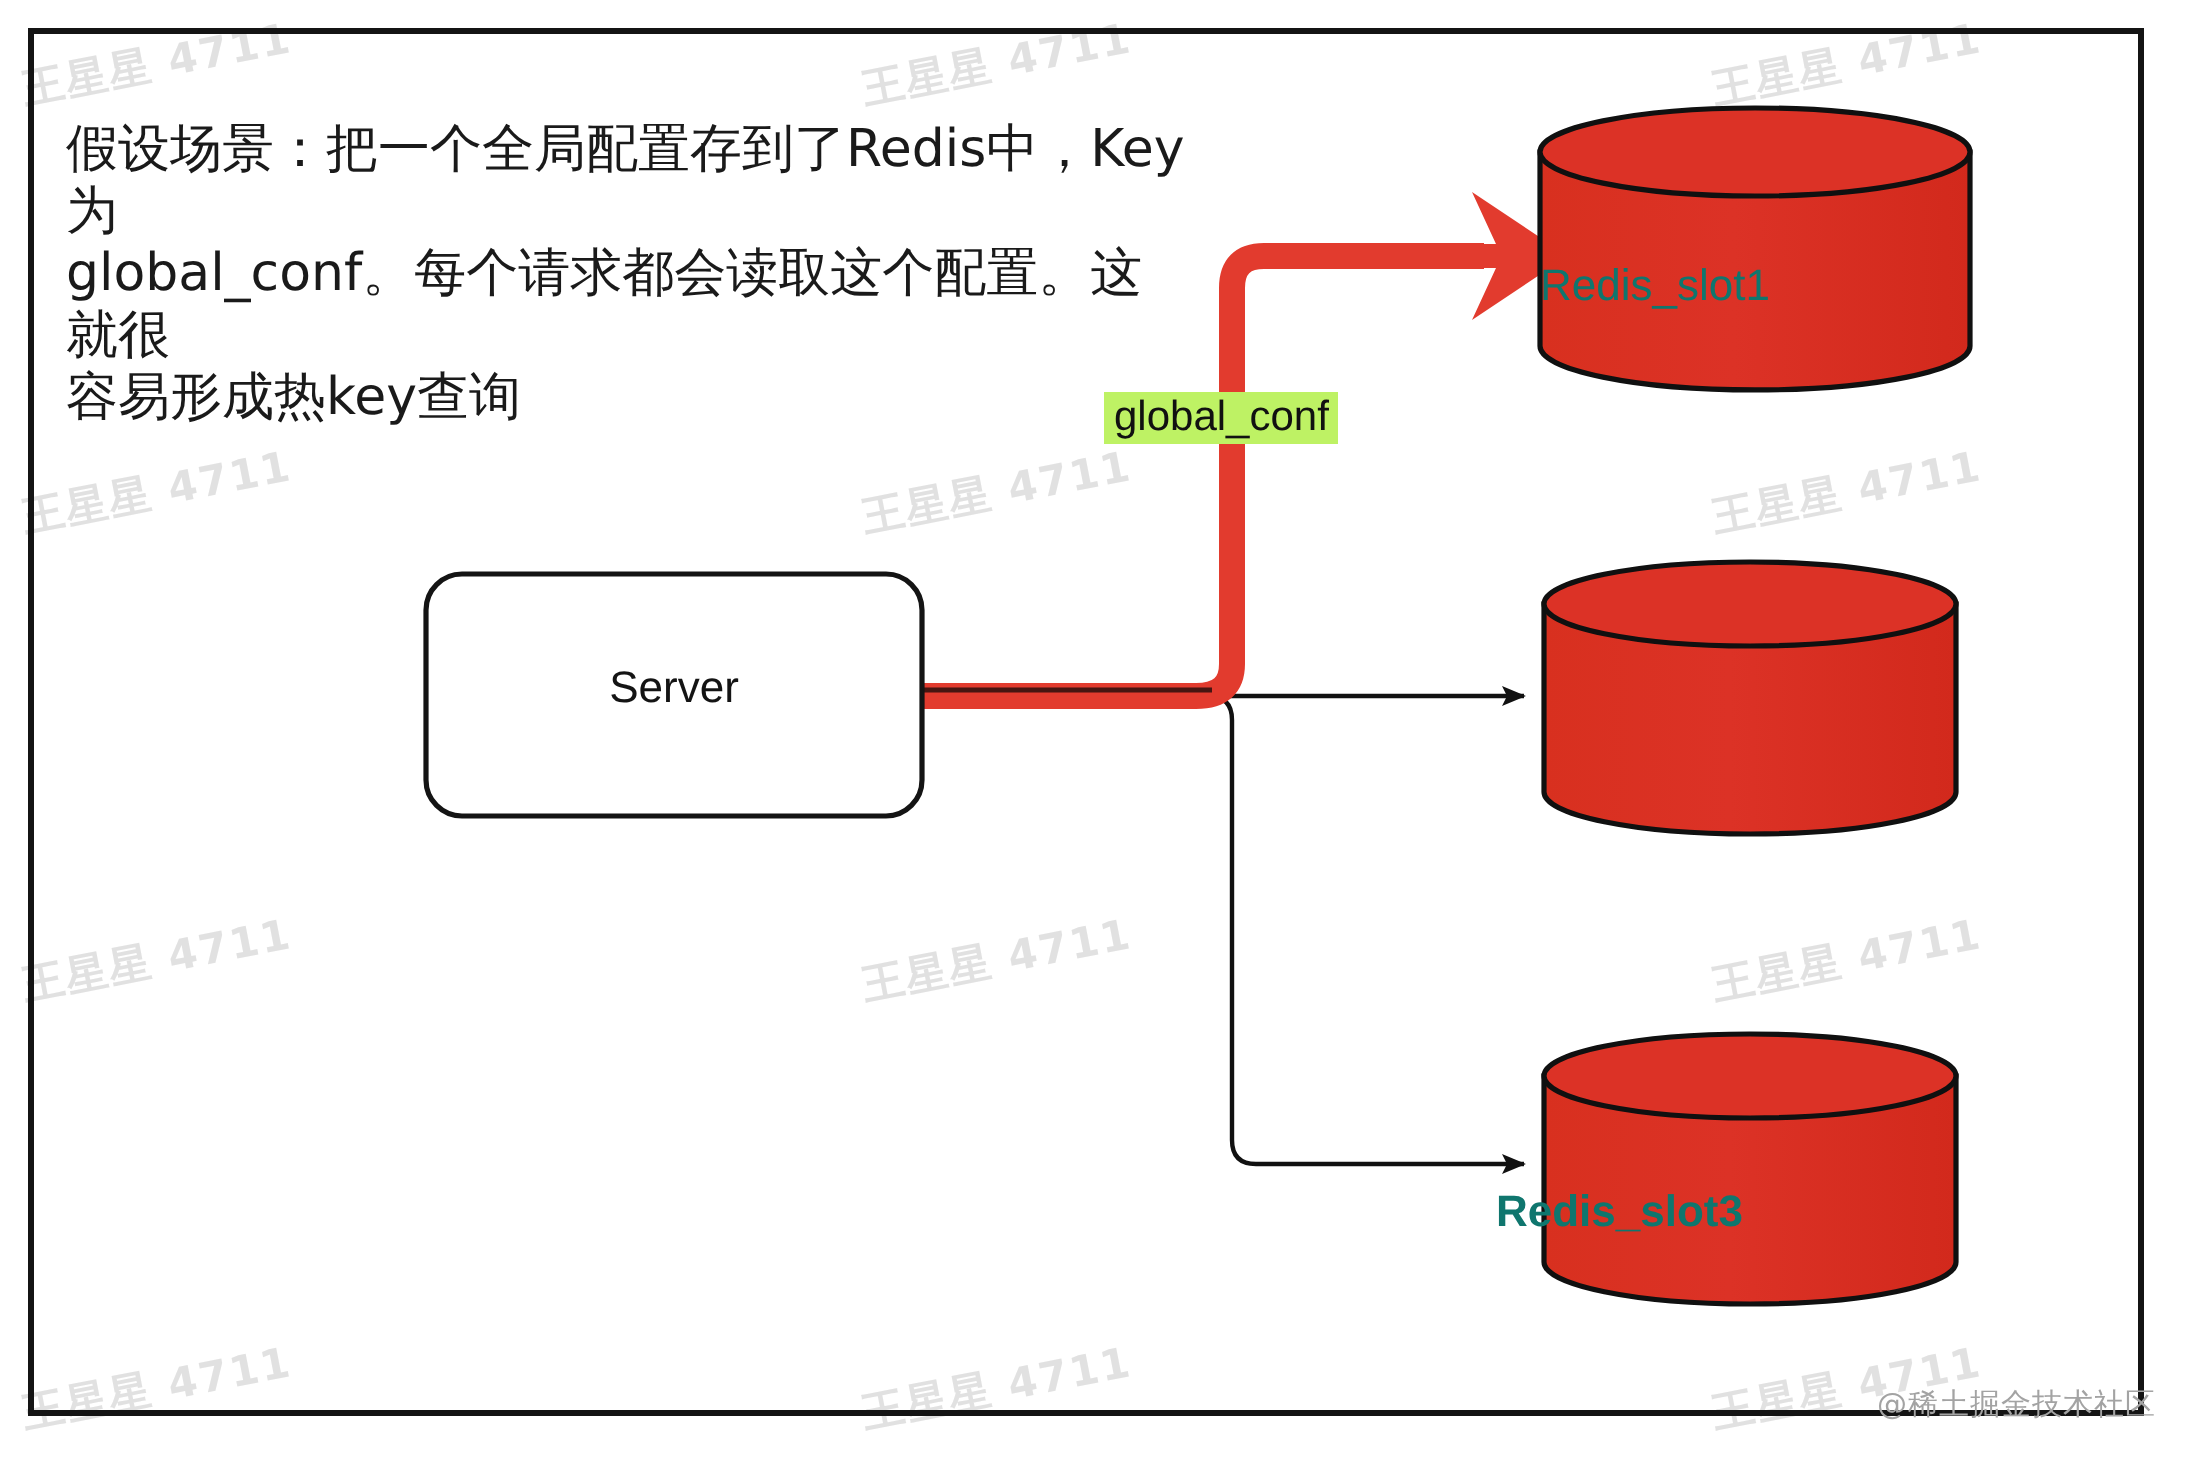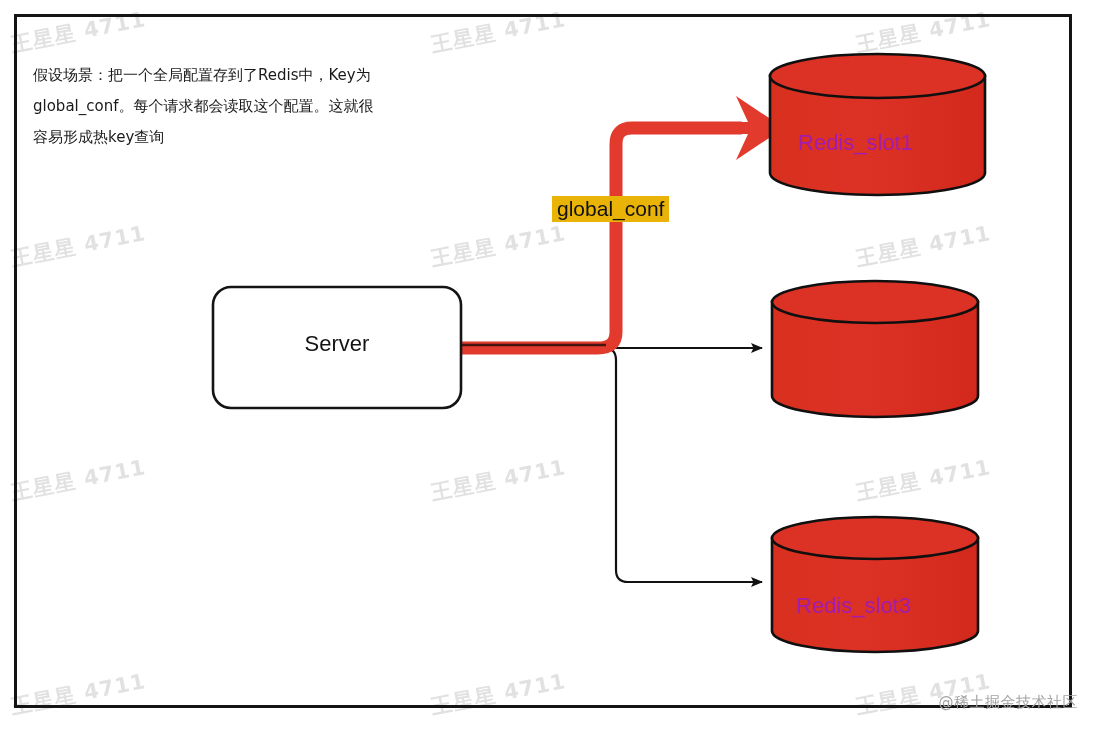--- a/index.html
+++ b/index.html
@@ -63,57 +63,56 @@
   
   .overlay-text {
     position: absolute;
     z-index: 3;
   }
   #scenario-note {
     left: 33px;
     top: 60px;
     width: 560px;
     font-family: "DejaVu Sans", "Liberation Sans", sans-serif;
-    font-size: 15px;
+    font-size: 26px;
     line-height: 31px;
     color: #1a1a1a;
     font-weight: 500;
     white-space: pre-line;
   }
   #edge-label-global-conf {
     left: 552px;
     top: 196px;
     font-family: "Liberation Sans", sans-serif;
     font-size: 21px;
     color: #111111;
-    background: #eab308;
+    background: #bef264;
     padding: 1px 5px;
     line-height: 24px;
   }
   #server-label {
     left: 213px;
     top: 331px;
     width: 248px;
     text-align: center;
     font-family: "Liberation Sans", sans-serif;
     font-size: 22px;
     color: #141414;
   }
   .cyl-label {
     position: absolute;
     z-index: 3;
     width: 171px;
-    text-align: center;
     font-family: "Liberation Sans", sans-serif;
     font-size: 22px;
-    color: #a21caf;
+    color: #0f766e;
   }
   #cyl-label-1 { left: 770px; top: 130px; }
   #cyl-label-2 { left: 768px; top: 354px; }
-  #cyl-label-3 { left: 768px; top: 593px; }
+  #cyl-label-3 { left: 748px; top: 593px; font-weight: bold; }
 
   #attribution {
     right: 16px;
     bottom: 22px;
     font-family: "DejaVu Sans", "Liberation Sans", sans-serif;
     font-size: 15px;
     color: #a3a3a3;
     letter-spacing: 0.5px;
   }
 </style>

